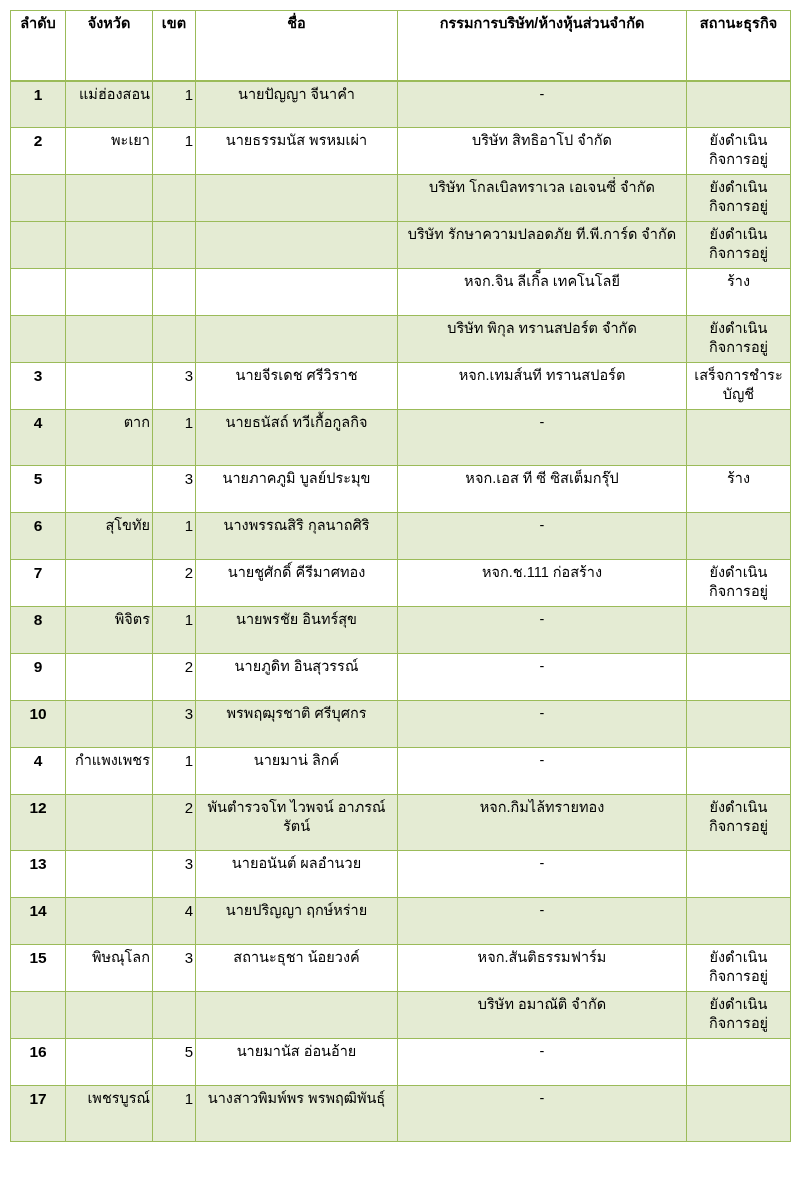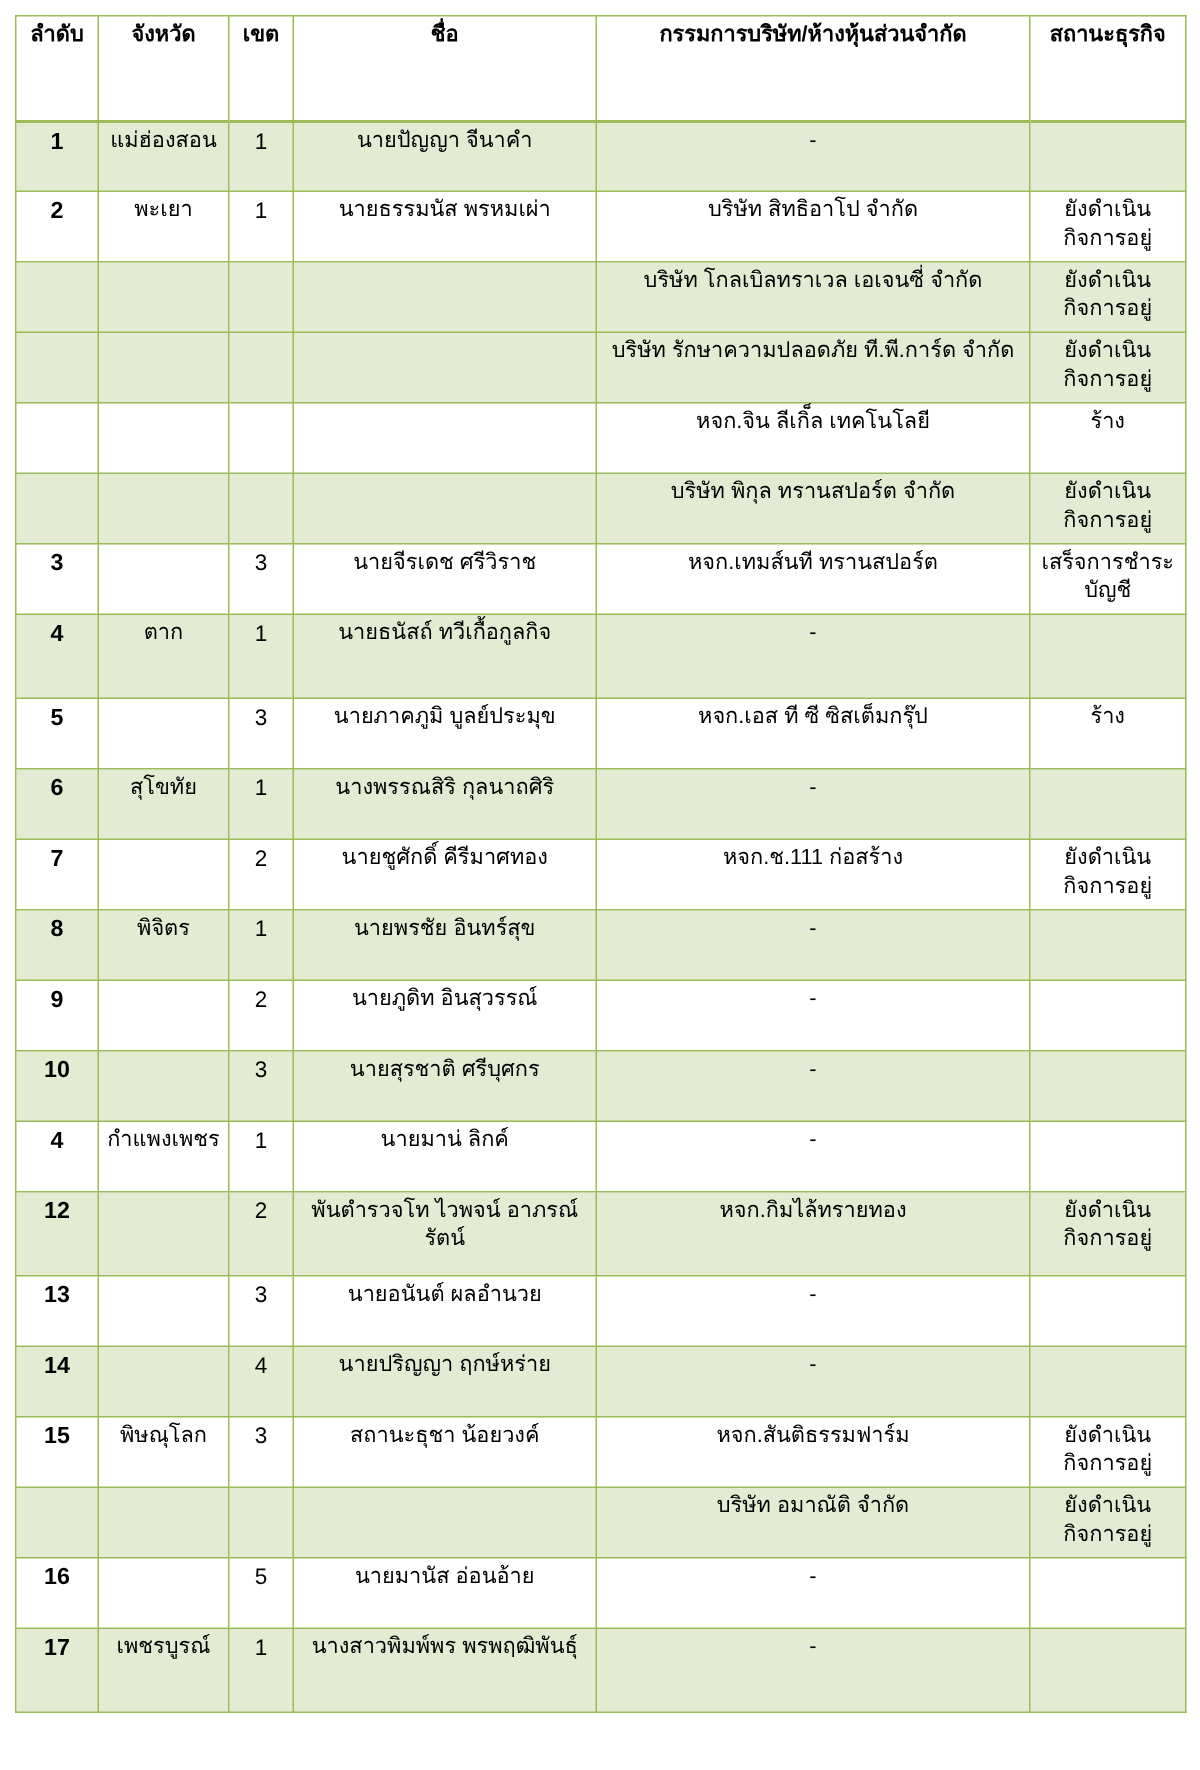--- a/index.html
+++ b/index.html
@@ -59,20 +59,21 @@
   table.doc-table tbody tr { height: 47px; }
   table.doc-table tbody tr.band-green td { background: #e4ebd3; }
   table.doc-table tbody tr.band-white td { background: #ffffff; }
   table.doc-table tbody td.seq {
     font-weight: bold;
     font-size: 15.5px;
   }
   table.doc-table tbody td.prov,
   table.doc-table tbody td.zone {
     word-break: break-all;
+    text-align: right;
   }
   table.doc-table tbody td.zone { font-size: 15px; }
   table.doc-table tbody tr.tall { height: 56px; }
 </style>
 </head>
 <body>
 
 <div id="sheet">
   <table class="doc-table">
     <colgroup>
@@ -195,21 +196,21 @@
           <td class="prov"></td>
           <td class="zone">2</td>
           <td class="name">นายภูดิท อินสุวรรณ์</td>
           <td class="comp">-</td>
           <td class="status"></td>
         </tr>
         <tr class="band-green">
           <td class="seq">10</td>
           <td class="prov"></td>
           <td class="zone">3</td>
-          <td class="name">นายสุรชาติ ศรีบุศกร</td>
+          <td class="name">พรพฤฒุรชาติ ศรีบุศกร</td>
           <td class="comp">-</td>
           <td class="status"></td>
         </tr>
         <tr class="band-white">
           <td class="seq">4</td>
           <td class="prov">กำแพงเพชร</td>
           <td class="zone">1</td>
           <td class="name">นายมาน่ ลิกค์</td>
           <td class="comp">-</td>
           <td class="status"></td>

